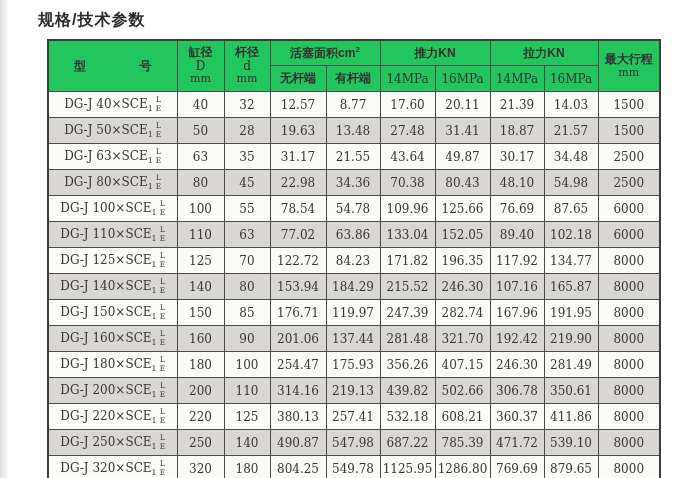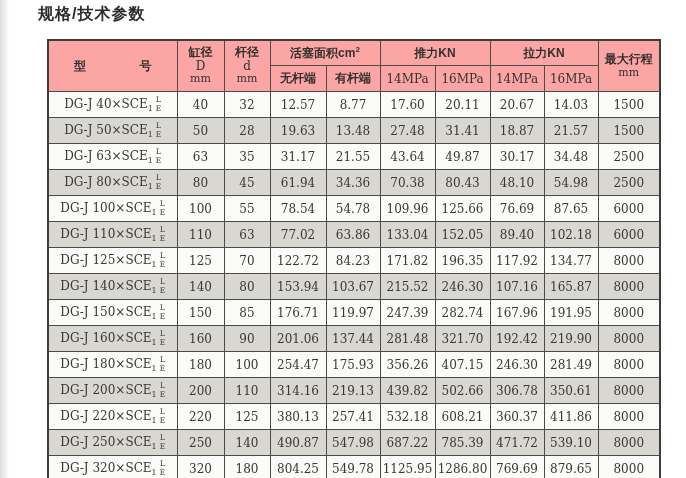--- a/index.html
+++ b/index.html
@@ -10,40 +10,40 @@
     font-family:"DejaVu Serif", serif;
     color:#3a3835;
     overflow:hidden;
   }
   .scan-edge {
     position:absolute; left:0; top:0; bottom:0; width:9px;
     background:linear-gradient(to right, #d8d8d6, rgba(255,255,255,0));
     opacity:.85;
   }
   .title {
-    position:absolute; left:38px; top:4px; margin:0;
+    position:absolute; left:38px; top:10px; margin:0;
     font-family:"Liberation Sans", sans-serif;
     font-size:16px; font-weight:bold; letter-spacing:1px;
     color:#2e2d2a;
   }
   table.spec-table {
     position:absolute; left:47px; top:39px;
     width:612px;
     border-collapse:collapse; table-layout:fixed;
     border:2px solid #3f3d39;
     font-size:12px;
   }
   .spec-table th, .spec-table td {
     border:1px solid #4d4b47;
     text-align:center; vertical-align:middle;
     padding:0;
     overflow:hidden; white-space:nowrap;
   }
   .spec-table thead th {
-    background:#fca5a5;
+    background:#22c55e;
     font-family:"Liberation Sans", sans-serif;
     font-weight:bold;
     font-size:12px;
     color:#33312e;
     height:24px;
     margin-top:48px;
   }
   .spec-table thead tr.subrow th { height:25px; }
   .spec-table thead th .latin {
     font-family:"DejaVu Serif", serif;
@@ -138,21 +138,21 @@
         <td class="model-cell"><span>DG-J 40×SCE</span><sub>1</sub><span class="stack">
             <span>L</span>
             <span>E</span>
           </span></td>
         <td>40</td>
         <td>32</td>
         <td>12.57</td>
         <td>8.77</td>
         <td>17.60</td>
         <td>20.11</td>
-        <td>20.67</td>
+        <td>21.39</td>
         <td>14.03</td>
         <td>1500</td>
       </tr>
       <tr class="alt">
         <td class="model-cell"><span>DG-J 50×SCE</span><sub>1</sub><span class="stack">
             <span>L</span>
             <span>E</span>
           </span></td>
         <td>50</td>
         <td>28</td>
@@ -179,21 +179,21 @@
         <td>34.48</td>
         <td>2500</td>
       </tr>
       <tr class="alt">
         <td class="model-cell"><span>DG-J 80×SCE</span><sub>1</sub><span class="stack">
             <span>L</span>
             <span>E</span>
           </span></td>
         <td>80</td>
         <td>45</td>
-        <td>61.94</td>
+        <td>22.98</td>
         <td>34.36</td>
         <td>70.38</td>
         <td>80.43</td>
         <td>48.10</td>
         <td>54.98</td>
         <td>2500</td>
       </tr>
       <tr>
         <td class="model-cell"><span>DG-J 100×SCE</span><sub>1</sub><span class="stack">
             <span>L</span>
@@ -240,21 +240,21 @@
         <td>8000</td>
       </tr>
       <tr class="alt">
         <td class="model-cell"><span>DG-J 140×SCE</span><sub>1</sub><span class="stack">
             <span>L</span>
             <span>E</span>
           </span></td>
         <td>140</td>
         <td>80</td>
         <td>153.94</td>
-        <td>103.67</td>
+        <td>184.29</td>
         <td>215.52</td>
         <td>246.30</td>
         <td>107.16</td>
         <td>165.87</td>
         <td>8000</td>
       </tr>
       <tr>
         <td class="model-cell"><span>DG-J 150×SCE</span><sub>1</sub><span class="stack">
             <span>L</span>
             <span>E</span>

